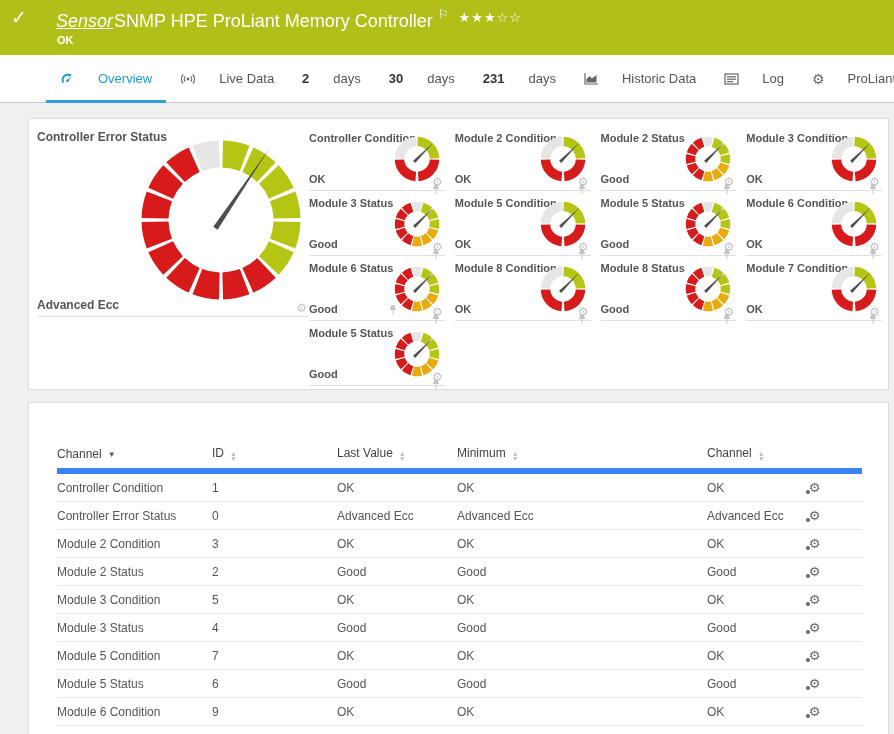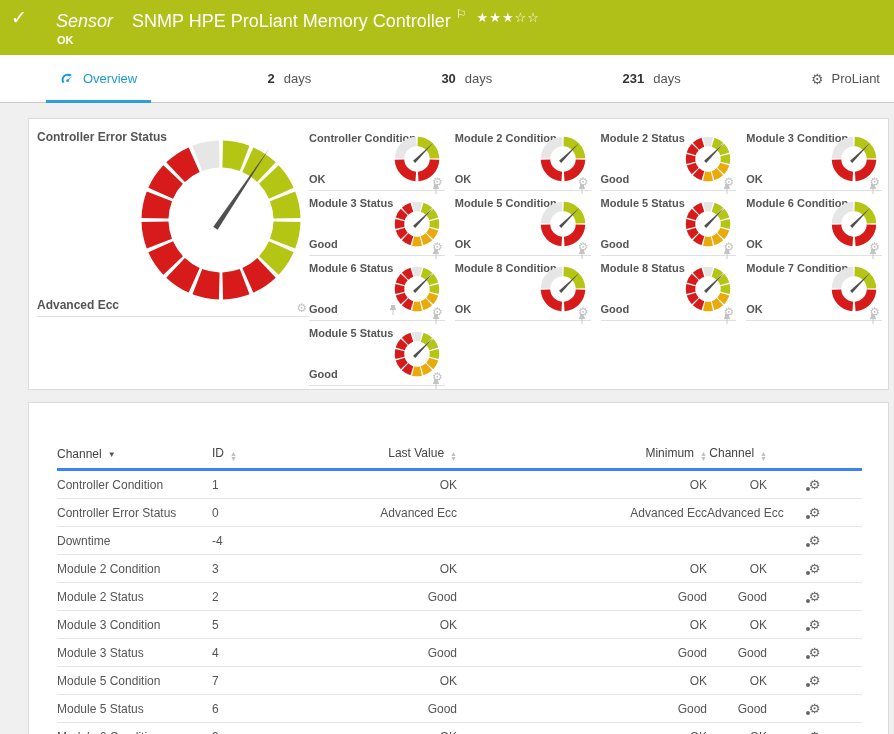--- a/index.html
+++ b/index.html
@@ -3,30 +3,30 @@
 <meta charset="utf-8">
 <style>
   html,body{margin:0;padding:0;}
   body{font-family:"Liberation Sans","DejaVu Sans",sans-serif;background:#f0f0f0;}
   .page{position:relative;width:894px;height:734px;overflow:hidden;background:#f0f0f0;}
 
   
   .topbar{position:absolute;left:0;top:0;width:894px;height:55px;background:#b0c019;color:#fff;}
   .topbar .check{position:absolute;left:11px;top:6px;font-size:19px;font-weight:bold;}
   .titleline{position:absolute;left:56px;top:7px;font-size:18px;white-space:nowrap;}
-  .titleline .prefix{font-style:italic;margin-right:19px;}
+  .titleline .prefix{font-style:italic;margin-right:1px;text-decoration:underline;}
   .flag{font-size:12px;vertical-align:9px;margin-left:5px;}
   .stars{font-size:13px;vertical-align:5px;margin-left:10px;letter-spacing:1px;}
   .statusline{position:absolute;left:57px;top:34px;font-size:11px;font-weight:bold;}
 
   
   .tabbar{position:absolute;left:0;top:55px;width:894px;height:48px;background:#fff;
           border-bottom:1px solid #c9c9c9;display:flex;align-items:stretch;
           justify-content:space-between;padding-left:46px;box-sizing:border-box;}
-  .tab{position:relative;display:flex;align-items:center;gap:8px;padding:0 14px;
+  .tab{position:relative;display:flex;align-items:center;gap:23px;padding:0 14px;
        font-size:13px;color:#555;cursor:pointer;white-space:nowrap;}
   .tab .tabicon{display:inline-flex;align-items:center;font-size:14px;line-height:1;color:#666;}
   .tab.active{color:#1d9bd9;}
   .tab.active .tabicon{color:#1d9bd9;}
   .tab.active::after{content:"";position:absolute;left:0;right:0;bottom:-1px;height:3px;background:#2ba0da;}
   .tab b{color:#333;font-weight:bold;margin-right:1px;}
 
   
   .panel{position:absolute;left:28px;width:861px;background:#fff;border:1px solid #dcdcdc;box-sizing:border-box;}
   .gauges-panel{top:118px;height:272px;}
@@ -47,22 +47,22 @@
               grid-template-columns:repeat(4,1fr);grid-auto-rows:65px;column-gap:10px;}
   .sg-cell{position:relative;border-bottom:1px solid #e0e0e0;}
   .sg-cell .g-title{position:absolute;left:0;top:6px;font-size:11px;}
   .sg-cell .g-value{position:absolute;left:0;bottom:5px;font-size:11px;}
   .sg-cell svg{position:absolute;right:2px;top:7px;}
 
   
   table{border-collapse:collapse;width:805px;margin:38px 28px 0 28px;table-layout:fixed;font-size:12px;color:#555;}
   col.c-channel{width:155px;} col.c-id{width:125px;} col.c-last{width:120px;}
   col.c-min{width:250px;} col.c-max{width:60px;} col.c-gear{width:95px;}
-  th{font-weight:normal;color:#444;text-align:left;padding:5px 0 7px 0;border-bottom:3px solid #3b82f6;white-space:nowrap;margin-top:36px;}
-  th.num,td.num{text-align:right;}
+  th{font-weight:normal;color:#444;text-align:left;padding:5px 0 7px 0;border-bottom:6px solid #3b82f6;white-space:nowrap;margin-top:36px;}
+  th.num,td.num{text-align:left;}
   td{padding:0;height:27px;border-bottom:1px solid #e6e6e6;white-space:nowrap;}
   .sort-desc{display:inline-block;margin-left:6px;color:#555;font-size:8px;vertical-align:1px;}
   .sort-both{display:inline-flex;flex-direction:column;margin-left:6px;color:#c0c0c0;font-size:7px;line-height:5px;vertical-align:1px;}
   .chgear{position:relative;display:inline-block;font-size:13px;color:#666;line-height:1;}
   .chgear::after{content:"";position:absolute;left:-3px;bottom:0px;width:4px;height:4px;border-radius:50%;background:#666;}
   td.gearcell{text-align:center;}
 </style>
 </head>
 <body>
 
@@ -79,30 +79,64 @@
   <nav class="tabbar" id="tabbar">
       <div class="tab active">
         <span class="tabicon">
           <svg width="15" height="13" viewBox="0 0 16 14">
             <path d="M8 2a6.4 6.4 0 0 0-6.4 6.4c0 1.4.45 2.7 1.2 3.75l1.7-1.25A4.3 4.3 0 0 1 8 4.1c.95 0 1.83.3 2.55.82l2.1-2A6.37 6.37 0 0 0 8 2zm5.6 2.1-4.1 4.55a1.5 1.5 0 1 1-.8-.75l4.9-3.8z" fill="currentColor"></path>
           </svg>
         </span>
         <span>Overview</span>
       </div>
       <div class="tab">
+        <span class="tabicon">
+          <svg width="16" height="12" viewBox="0 0 16 12">
+            <g fill="none" stroke="currentColor" stroke-width="1.1">
+              <path d="M3.2 1.5a6.5 6.5 0 0 0 0 9"></path>
+              <path d="M12.8 1.5a6.5 6.5 0 0 1 0 9"></path>
+              <path d="M5.3 3.4a3.6 3.6 0 0 0 0 5.2"></path>
+              <path d="M10.7 3.4a3.6 3.6 0 0 1 0 5.2"></path>
+            </g>
+            <circle cx="8" cy="6" r="1.4" fill="currentColor"></circle>
+          </svg>
+        </span>
+        <span>Live Data</span>
+      </div>
+      <div class="tab">
         <b>2</b>
         <span>days</span>
       </div>
       <div class="tab">
         <b>30</b>
         <span>days</span>
       </div>
       <div class="tab">
         <b>231</b>
         <span>days</span>
+      </div>
+      <div class="tab">
+        <span class="tabicon">
+          <svg width="15" height="13" viewBox="0 0 15 13">
+            <path d="M1 1v11h13" fill="none" stroke="currentColor" stroke-width="1.2"></path>
+            <path d="M2.5 10.5V7l3-3 2.5 2.5L12.5 3v7.5z" fill="currentColor"></path>
+          </svg>
+        </span>
+        <span>Historic Data</span>
+      </div>
+      <div class="tab">
+        <span class="tabicon">
+          <svg width="15" height="12" viewBox="0 0 15 12">
+            <rect x="1" y="1" width="13" height="10" fill="none" stroke="currentColor" stroke-width="1.2"></rect>
+            <rect x="3" y="3.2" width="9" height="1.2" fill="currentColor"></rect>
+            <rect x="3" y="5.6" width="9" height="1.2" fill="currentColor"></rect>
+            <rect x="3" y="8" width="6" height="1.2" fill="currentColor"></rect>
+          </svg>
+        </span>
+        <span>Log</span>
       </div>
       <div class="tab">
         <span class="tabicon">⚙</span>
         <span>ProLiant</span>
       </div>
     </nav>
 
   <section class="panel gauges-panel">
     <div class="main-cell">
       <div class="g-title">Controller Error Status</div>
@@ -463,28 +497,20 @@
           </tr>
           <tr>
             <td>Controller Error Status</td>
             <td>0</td>
             <td class="num">Advanced Ecc</td>
             <td class="num">Advanced Ecc</td>
             <td class="num">Advanced Ecc</td>
             <td class="gearcell"><span class="chgear">⚙</span></td>
           </tr>
           <tr>
-            <td>Downtime</td>
-            <td>-4</td>
-            <td class="num"></td>
-            <td class="num"></td>
-            <td class="num"></td>
-            <td class="gearcell"><span class="chgear">⚙</span></td>
-          </tr>
-          <tr>
             <td>Module 2 Condition</td>
             <td>3</td>
             <td class="num">OK</td>
             <td class="num">OK</td>
             <td class="num">OK</td>
             <td class="gearcell"><span class="chgear">⚙</span></td>
           </tr>
           <tr>
             <td>Module 2 Status</td>
             <td>2</td>

